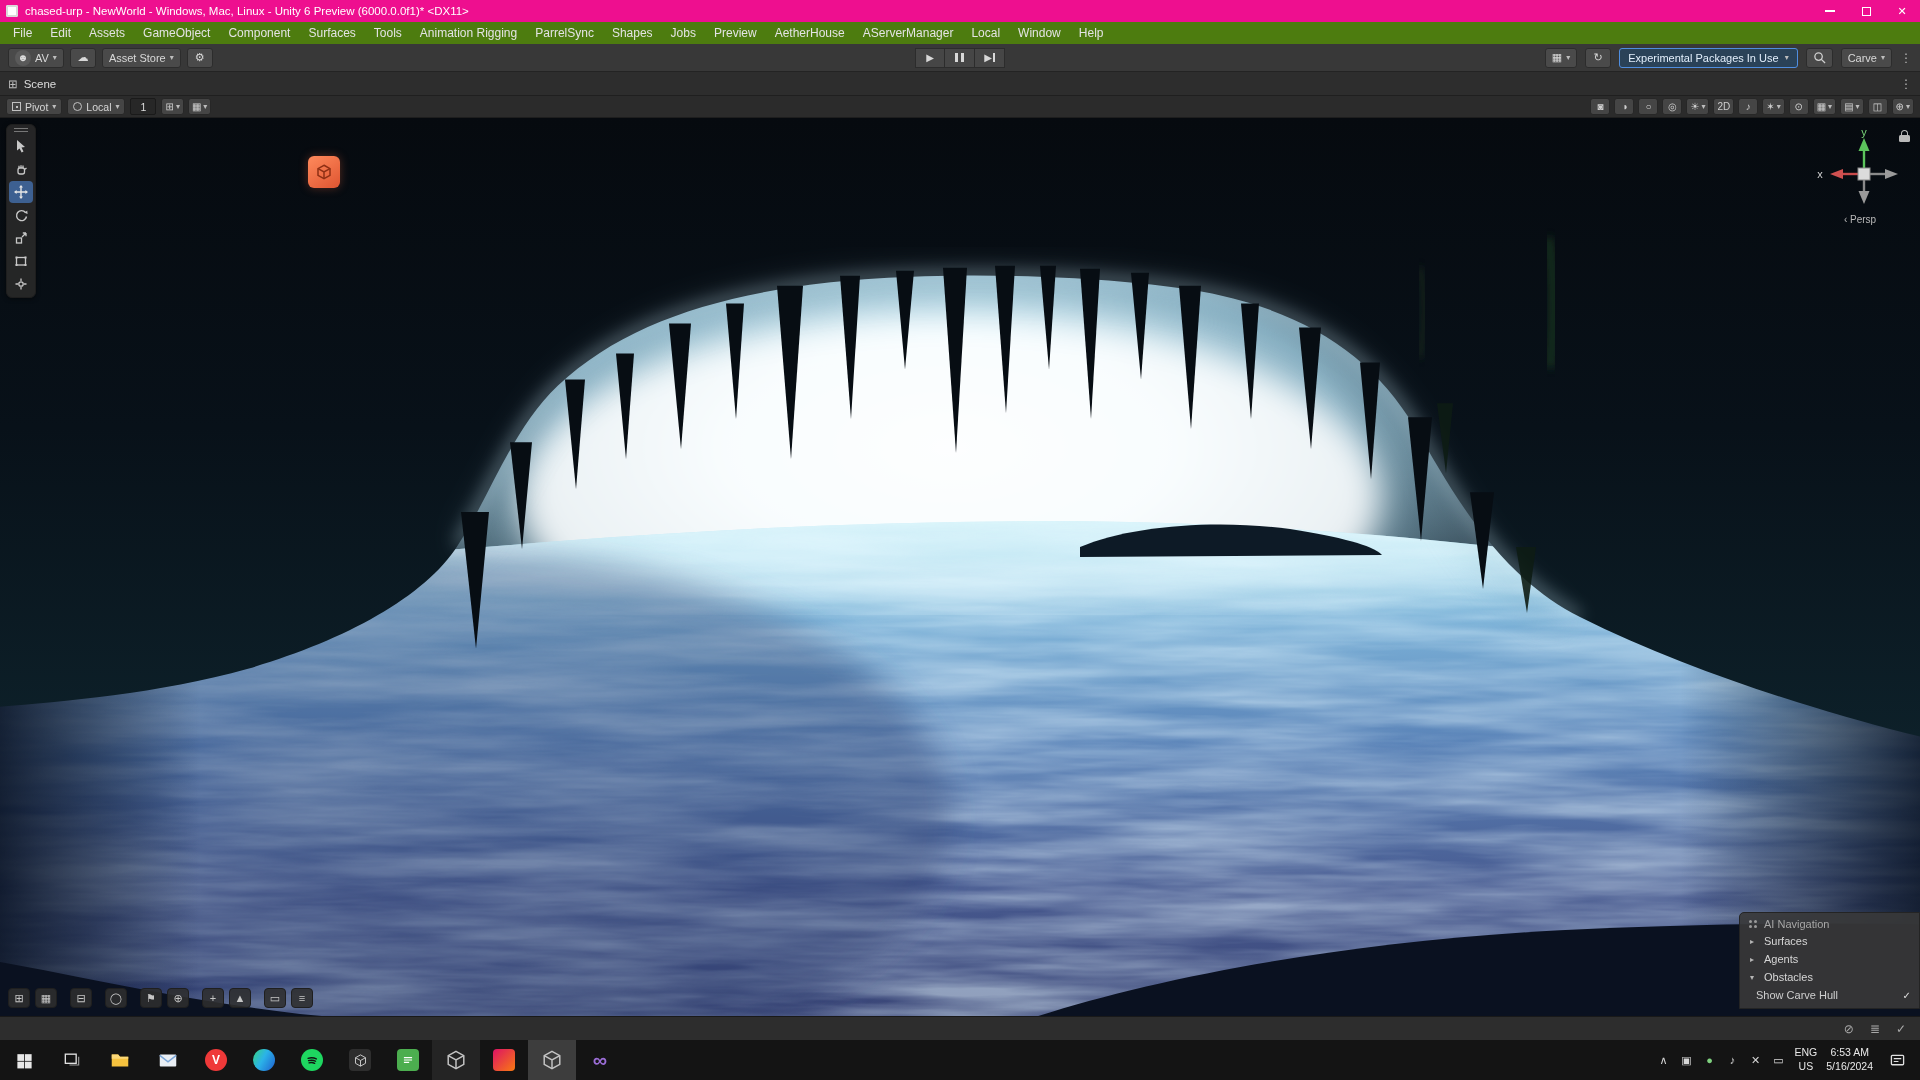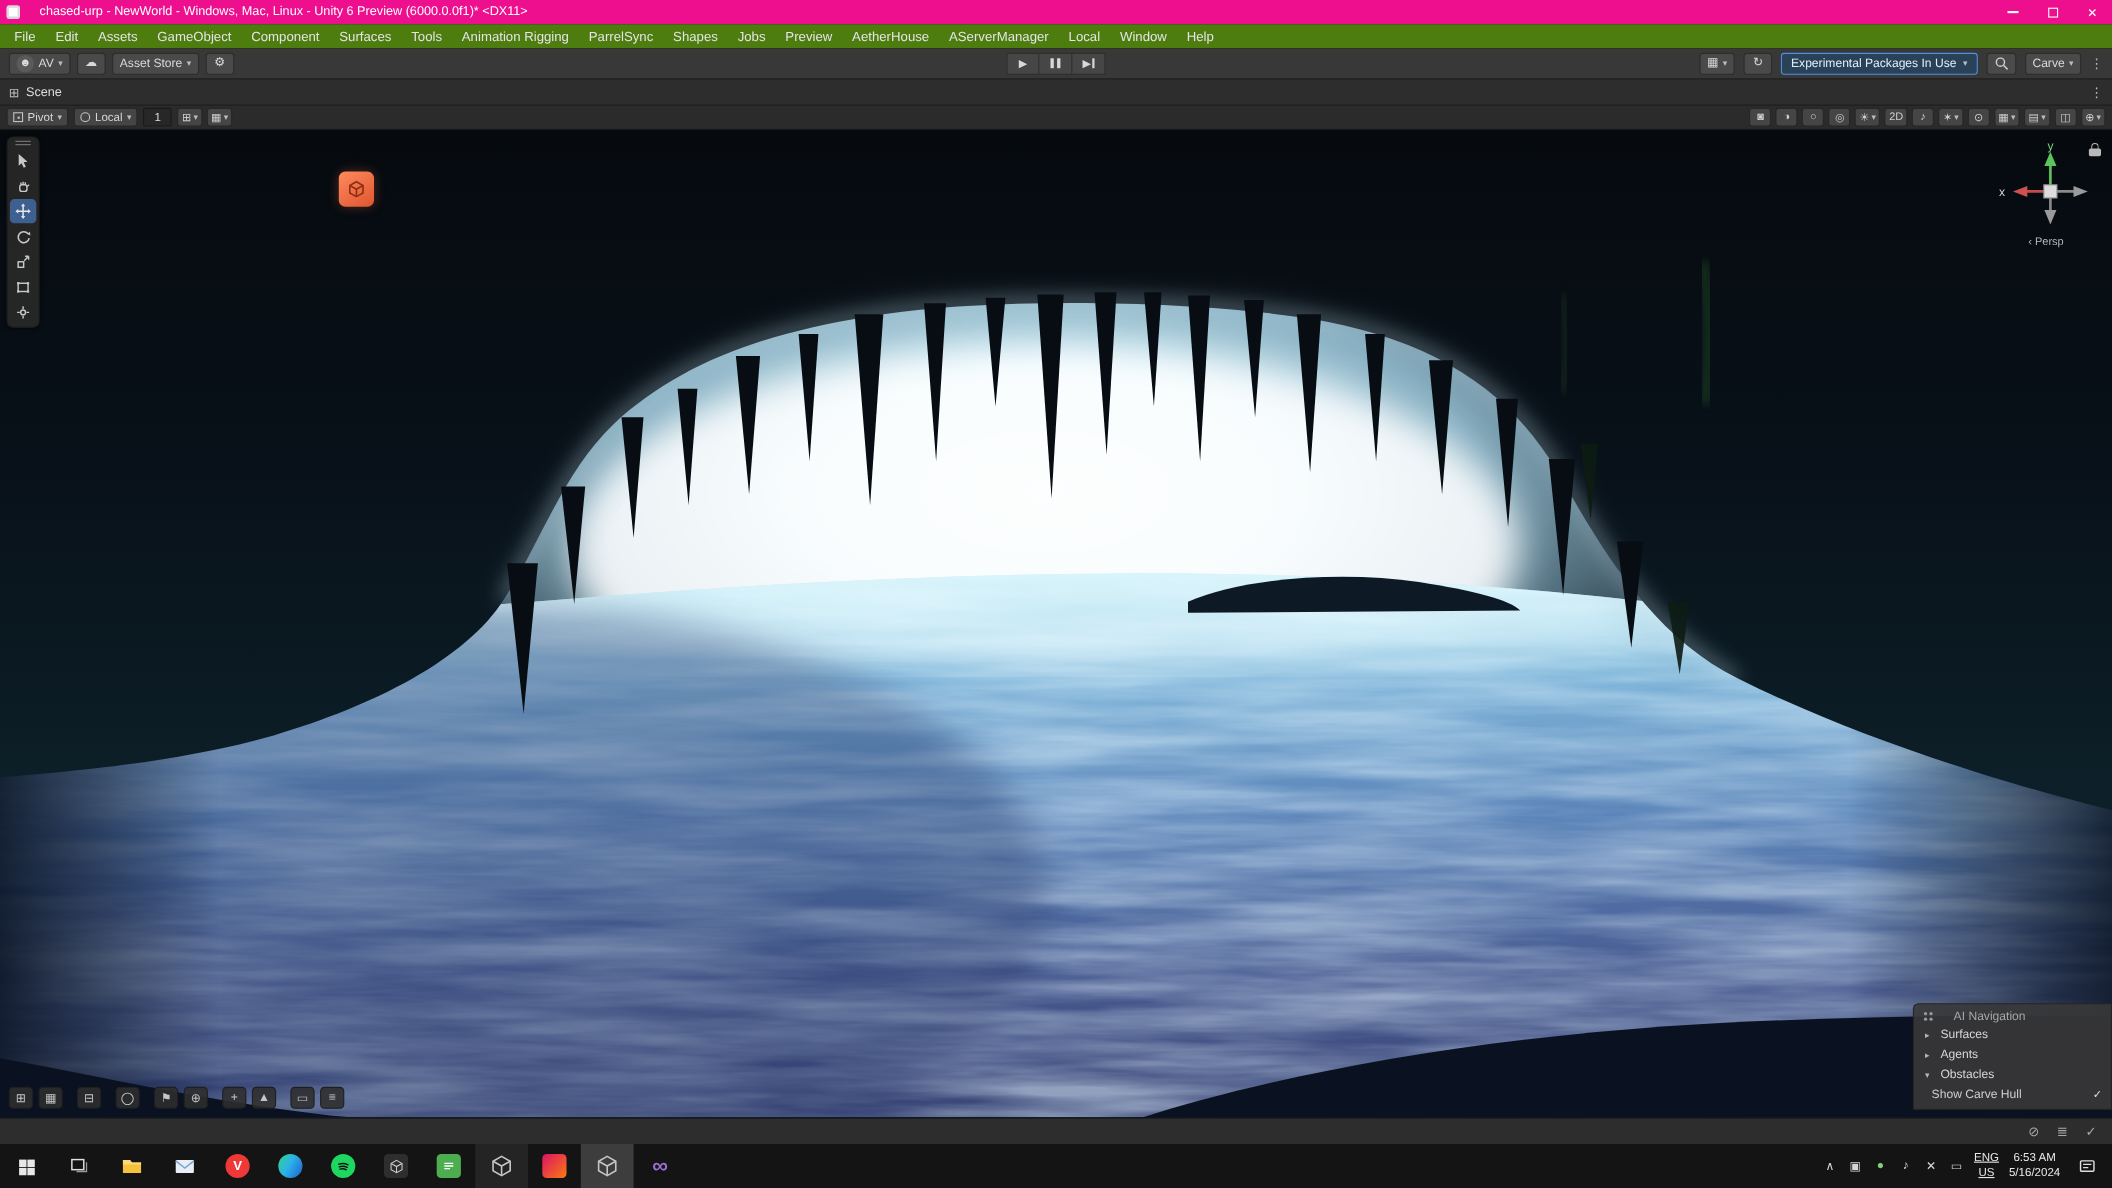--- a/index.html
+++ b/index.html
@@ -3,21 +3,21 @@
 <meta charset="utf-8">
 <style>
   :root{
     --titlebar:#ee0f8f; --accent:#4f8ee0; --toolsel:#3d6091; --tbactive:#3d3d3d;
   }
   *{box-sizing:border-box;margin:0;padding:0;font-family:"Liberation Sans",sans-serif;}
   html,body{background:#000;}
   .page{position:relative;width:1920px;height:1080px;overflow:hidden;background:#000;}
 
   
-  .titlebar{height:22px;background:var(--titlebar);display:flex;align-items:center;padding:0 0 0 6px;gap:18px;}
+  .titlebar{height:22px;background:var(--titlebar);display:flex;align-items:center;padding:0 0 0 6px;gap:7px;}
   .app-ico{width:12px;height:12px;border-radius:2px;background:#fff;display:inline-block;flex:none;box-shadow:inset 0 0 0 2px #d9d9d9;}
   .tb-title{color:#fff;font-size:11.5px;white-space:nowrap;}
   .win-controls{margin-left:auto;display:flex;height:100%;}
   .win-btn{width:36px;height:100%;display:flex;align-items:center;justify-content:center;color:#fff;font-size:11px;}
   .wb-min i{display:block;width:10px;height:2px;background:#fff;}
   .wb-max i{display:block;width:9px;height:9px;border:1.5px solid #fff;}
 
   
   .menubar{height:22px;background:#4d7c0f;display:flex;align-items:center;padding:0 4px;}
   .menu-item{color:#e4e4e4;font-size:12px;padding:3px 9px;white-space:nowrap;}
@@ -65,21 +65,21 @@
 
   .object-icon{position:absolute;left:308px;top:38px;width:32px;height:32px;border-radius:6px;background:linear-gradient(145deg,#ff8a5c,#df5531);display:flex;align-items:center;justify-content:center;box-shadow:0 0 10px rgba(230,100,60,.35);}
 
   .axis-gizmo{position:absolute;right:8px;top:4px;width:104px;text-align:center;color:#c9c9c9;}
   .persp-label{font-size:10px;color:#b9b9b9;margin-top:-4px;}
   .lock{position:absolute;right:2px;top:8px;width:11px;height:12px;}
   .lock .shackle{position:absolute;left:2px;top:0;width:7px;height:6px;border:1.5px solid #b9b9b9;border-bottom:none;border-radius:4px 4px 0 0;}
   .lock .lbody{position:absolute;left:0;top:5px;width:11px;height:7px;background:#b9b9b9;border-radius:1.5px;}
 
   .ai-panel{position:absolute;right:0;bottom:7px;width:181px;background:rgba(56,56,56,.9);border:1px solid #242424;border-radius:5px 0 0 0;padding:3px 0 4px;font-size:11px;}
-  .ai-header{display:flex;align-items:center;gap:18px;color:#a7a7a7;padding:2px 8px;}
+  .ai-header{display:flex;align-items:center;gap:6px;color:#a7a7a7;padding:2px 8px;}
   .ai-row{display:flex;align-items:center;gap:5px;color:#d6d6d6;padding:3px 8px 3px 10px;}
   .ai-row.child{padding-left:16px;color:#cfcfcf;}
   .ai-arrow{width:9px;font-size:8px;color:#b5b5b5;}
   .ai-check{margin-left:auto;color:#e0e0e0;font-size:10px;}
 
   .footer-tools{position:absolute;left:8px;bottom:8px;display:flex;align-items:center;gap:5px;}
   .ft-btn{width:22px;height:20px;background:rgba(45,45,45,.88);border:1px solid #1f1f1f;border-radius:4px;color:#c6c6c6;font-size:11px;display:flex;align-items:center;justify-content:center;}
   .ft-gap{margin-left:8px;}
 
   
@@ -88,21 +88,21 @@
   
   .taskbar{height:40px;background:#141414;display:flex;align-items:stretch;}
   .apps{display:flex;}
   .app{width:48px;display:flex;align-items:center;justify-content:center;}
   .app.active{background:var(--tbactive);}
   .app.subtle{background:#242424;}
   .circ{width:22px;height:22px;border-radius:50%;display:flex;align-items:center;justify-content:center;}
   .sqi{width:22px;height:22px;border-radius:4px;display:flex;align-items:center;justify-content:center;}
   .tray{margin-left:auto;display:flex;align-items:center;gap:9px;padding-right:8px;}
   .tray-ico{color:#d6d6d6;font-size:11px;min-width:14px;text-align:center;}
-  .lang-block{color:#e8e8e8;font-size:10.5px;line-height:1.3;text-align:center;text-decoration:underline;}
+  .lang-block{color:#e8e8e8;font-size:10.5px;line-height:1.3;text-align:center;}
   .clock-block{color:#e8e8e8;font-size:10.5px;line-height:1.3;text-align:center;}
   .action-center{display:flex;align-items:center;justify-content:center;width:30px;height:100%;}
 </style>
 </head>
 <body>
 
 <div class="page">
 
   <div class="titlebar">
     <span class="app-ico"></span>

